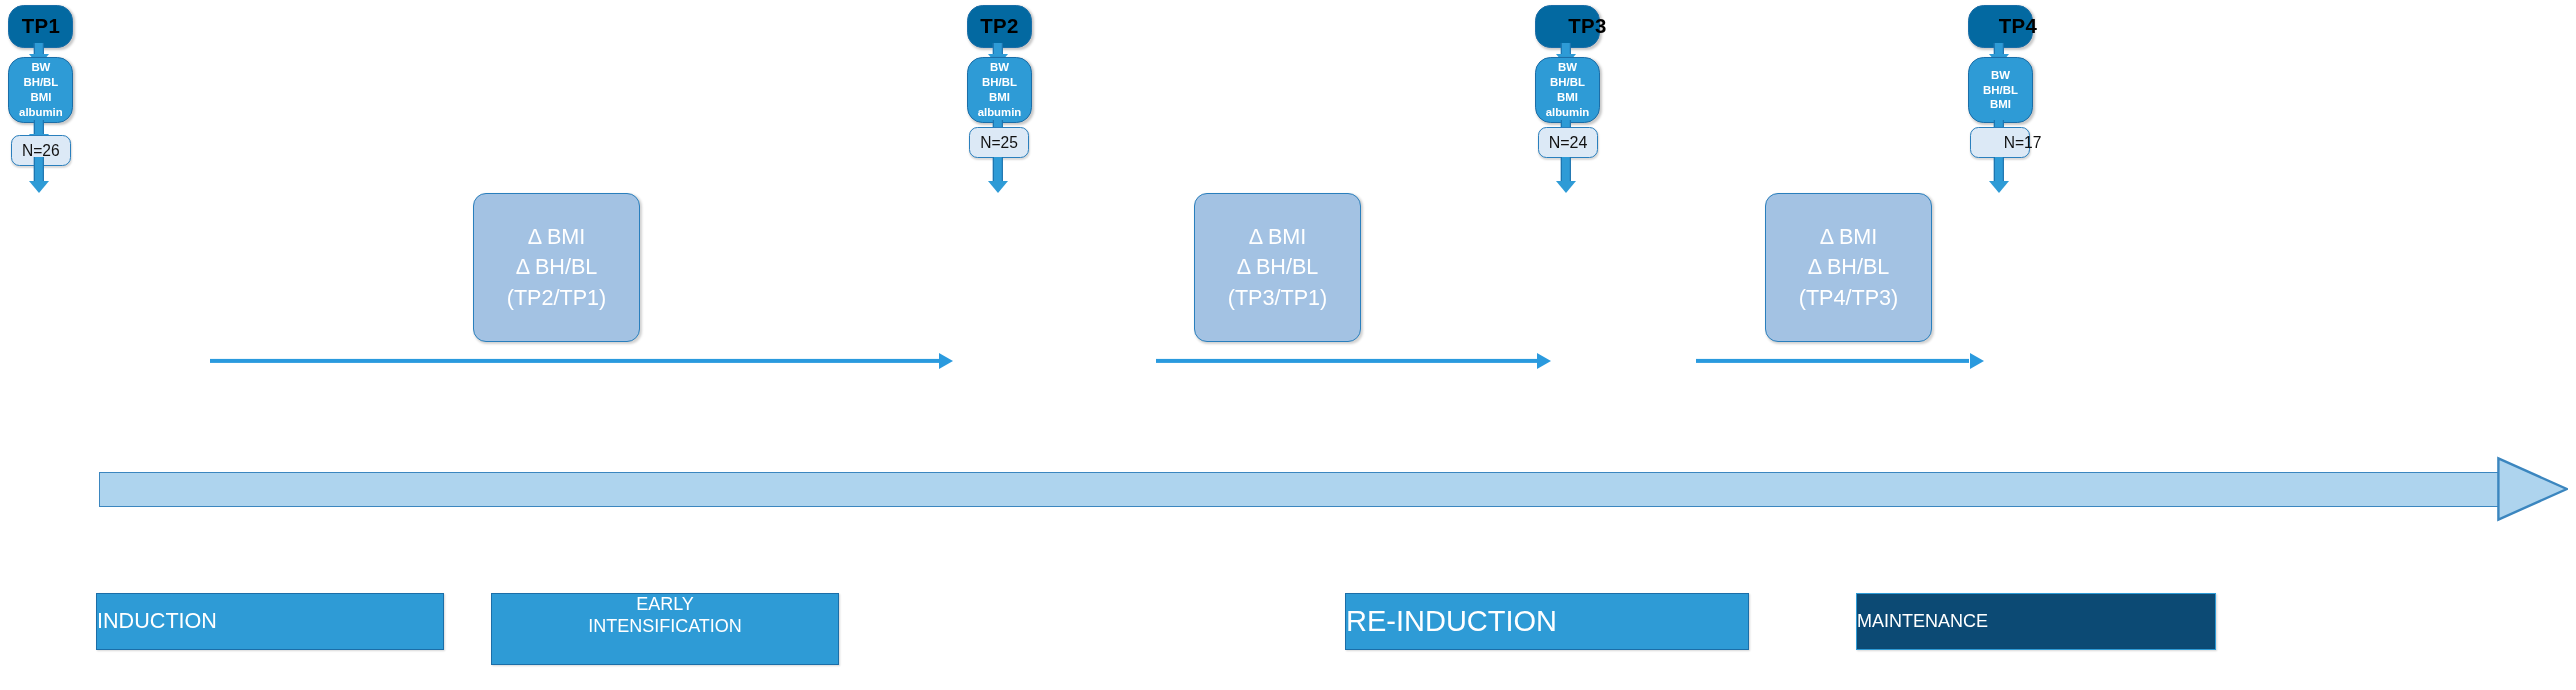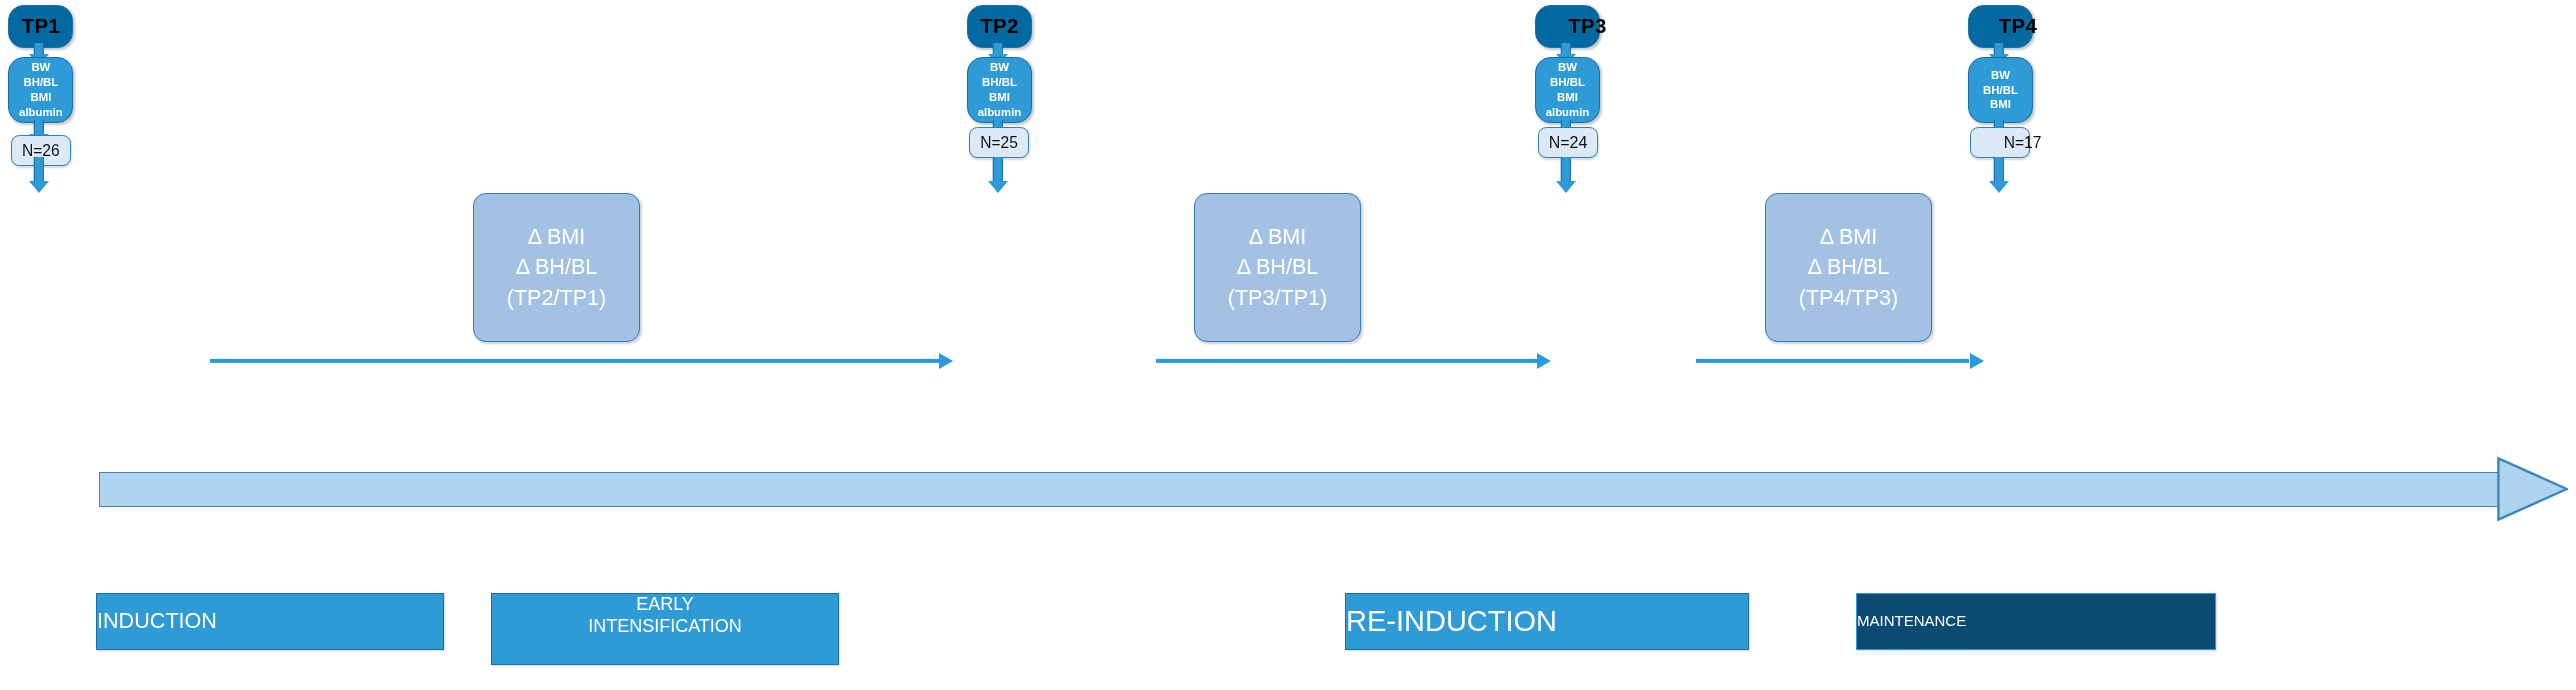--- a/index.html
+++ b/index.html
@@ -278,18 +278,18 @@
   <div class="phase abs" style="left:491px;top:593px;width:348px;height:72px;font-size:18px;flex-direction:column;">
     <span>EARLY</span>
     <span>INTENSIFICATION</span>
   </div>
 
 
   <div class="phase abs" style="left:1345px;top:593px;width:404px;height:57px;font-size:29px;">
     <span>RE-INDUCTION</span>
   </div>
 
-  <div class="phase dark abs" style="left:1856px;top:593px;width:360px;height:57px;font-size:15px;">
+  <div class="phase dark abs" style="left:1856px;top:593px;width:360px;height:57px;font-size:18px;">
     <span>MAINTENANCE</span>
   </div>
 
 </div>
 
 
 </body></html>

